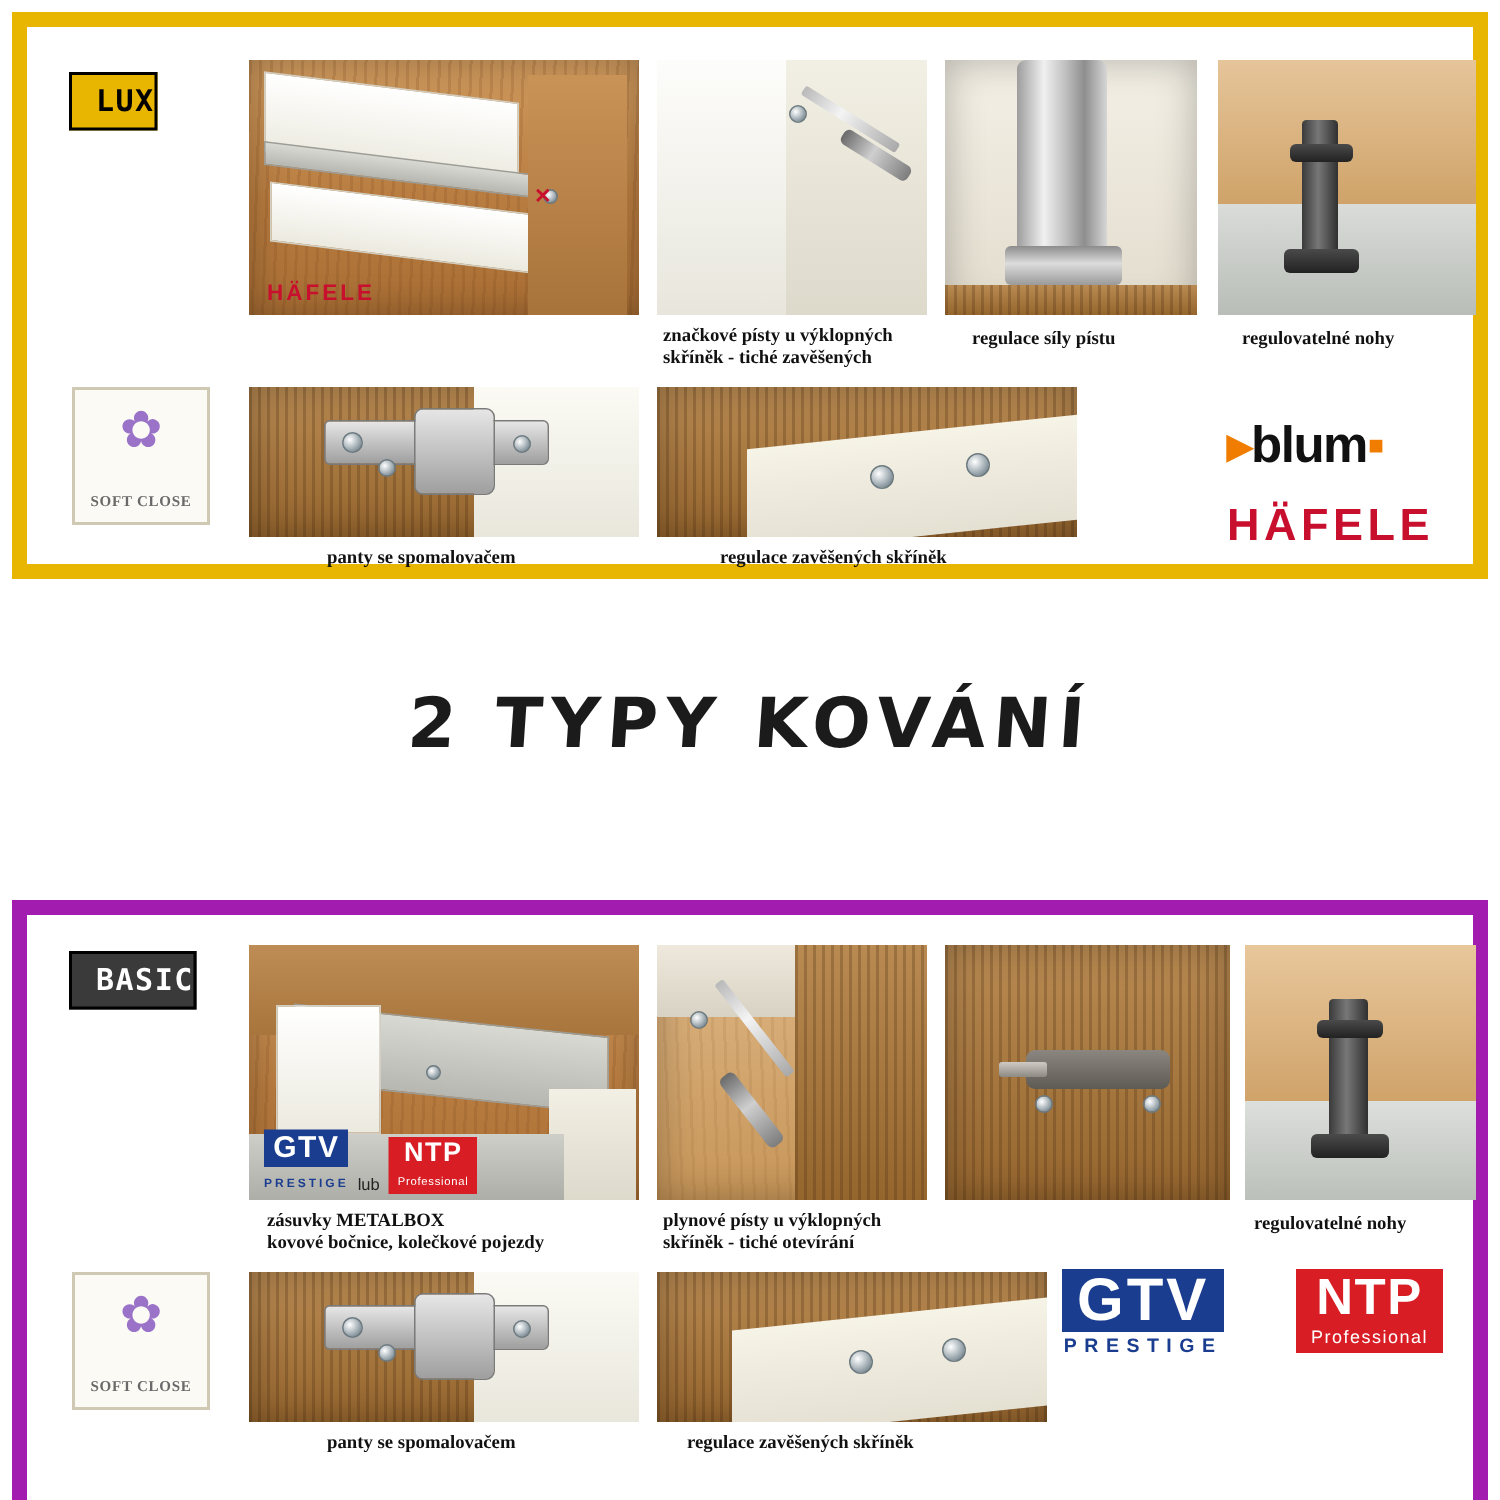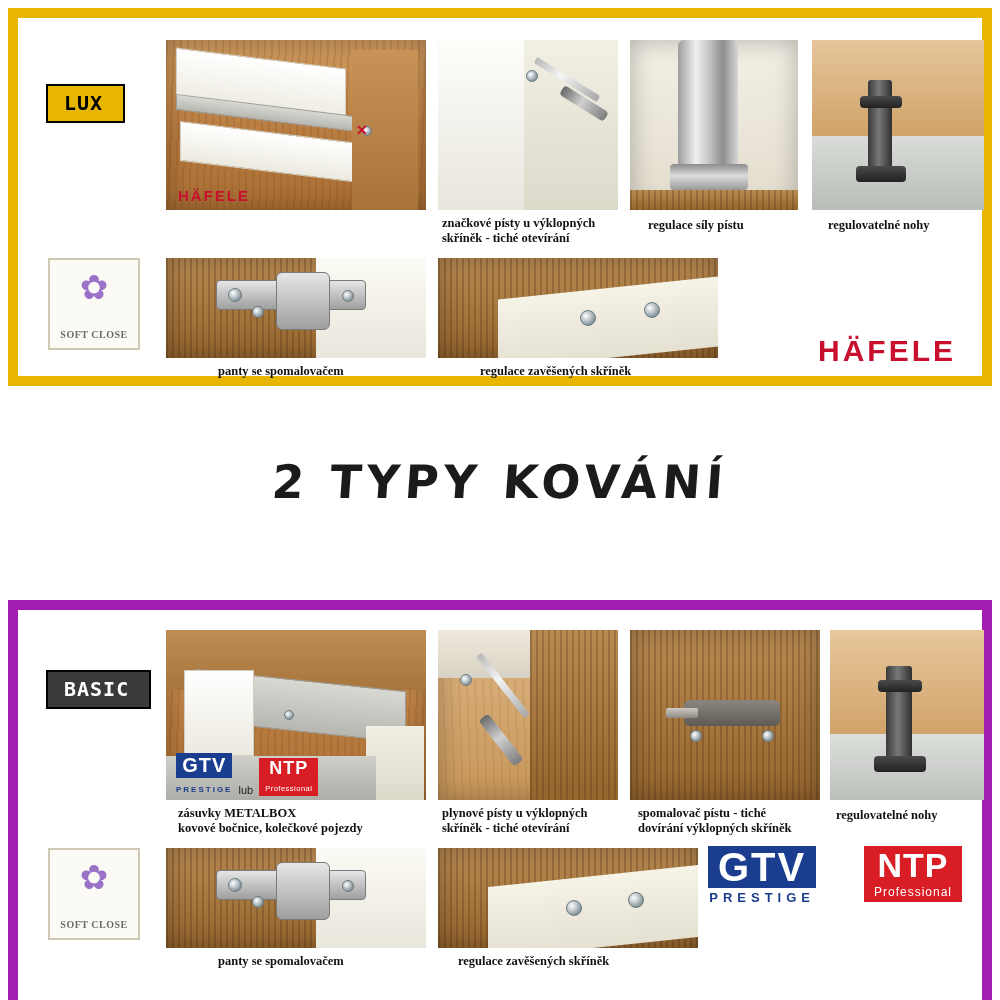--- a/index.html
+++ b/index.html
@@ -23,26 +23,25 @@
     width:100%; height:100%;
     position:relative;
   }
   #panel-lux { top:8px; height:378px; background:#e8b500; }
   #panel-basic { top:600px; height:424px; background:#a21caf; }
 
   
   .badge {
     position:absolute;
     left:36px; top:42px;
-    padding:5px 20px 6px 16px;
+    padding:5px 0 6px 16px;
     font-family:"DejaVu Sans Mono", monospace;
     font-weight:bold;
     font-size:20px;
     letter-spacing:1px;
-    margin-top:36px;
   }
   .badge-lux { background:#e8b500; color:#000; border:2px solid #000; }
   .badge-basic { background:#3a3a3a; color:#fff; border:2px solid #000; }
 
   
   .tile { position:absolute; overflow:hidden; }
   .tile .ph {
     position:absolute; left:0; top:0; right:0; bottom:0;
     overflow:hidden;
   }
@@ -240,21 +239,21 @@
     <div class="tile" style="left:420px; top:22px; width:180px; height:170px;">
       <div class="ph whitebox shadow-in">
         <div style="position:absolute; left:0; top:0; width:86px; height:170px; background:linear-gradient(180deg,#fdfdfb,#e8e6dc);"></div>
         <div style="position:absolute; left:86px; top:0; width:94px; height:170px; background:linear-gradient(180deg,#f2efe4,#ddd9cb);"></div>
         <div class="piston-rod" style="left:92px; top:36px; width:74px; height:7px; transform:rotate(32deg);"></div>
         <div class="piston-body" style="left:120px; top:58px; width:52px; height:11px; transform:rotate(32deg);"></div>
         <div class="screw" style="left:88px; top:30px; width:12px; height:12px;"></div>
       </div>
     </div>
     <div class="cap" style="left:424px; top:198px; width:190px; white-space:pre-line;">značkové písty u výklopných
-skříněk - tiché otevírání</div>
+skříněk - tiché zavěšených</div>
 
     <div class="tile" style="left:612px; top:22px; width:168px; height:170px;">
       <div class="ph cream shadow-in">
         <div class="metal" style="position:absolute; left:48px; top:0; width:60px; height:130px; border-radius:6px;"></div>
         <div class="greymetal" style="position:absolute; left:40px; top:124px; width:78px; height:26px; border-radius:4px;"></div>
         <div style="position:absolute; left:0; top:150px; width:168px; height:20px;" class="wood-dark"></div>
       </div>
     </div>
     <div class="cap" style="left:630px; top:200px; width:160px;">regulace síly pístu</div>
 
@@ -288,20 +287,23 @@
 
     <div class="tile" style="left:420px; top:240px; width:280px; height:100px;">
       <div class="ph wood-dark shadow-in">
         <div style="position:absolute; left:60px; top:30px; width:220px; height:70px; background:linear-gradient(180deg,#f6f3e7,#e4e0d2); transform:skewY(-6deg);"></div>
         <div class="screw" style="left:142px; top:52px; width:16px; height:16px;"></div>
         <div class="screw" style="left:206px; top:44px; width:16px; height:16px;"></div>
       </div>
     </div>
     <div class="cap" style="left:462px; top:346px; width:250px;">regulace zavěšených skříněk</div>
 
+    <div class="logo logo-blum" style="left:800px; top:258px;">
+      <span class="dot">▸</span><span>blum</span><span class="dot">▪</span>
+    </div>
     <div class="logo logo-hafele-big" style="left:800px; top:316px;">HÄFELE</div>
 
   </div>
 </div>
 
 <div id="title">2 TYPY KOVÁNÍ</div>
 
 <div class="panel" id="panel-basic">
   <div class="panel-inner">
 
@@ -344,22 +346,20 @@
 skříněk - tiché otevírání</div>
 
     <div class="tile" style="left:612px; top:20px; width:190px; height:170px;">
       <div class="ph wood-dark shadow-in">
         <div class="piston-body" style="left:54px; top:70px; width:96px; height:26px; background:linear-gradient(180deg,#8b8780,#5e5a54); border-radius:6px;"></div>
         <div class="piston-rod" style="left:36px; top:78px; width:32px; height:10px; background:linear-gradient(180deg,#cfcbc4,#8d8983);"></div>
         <div class="screw" style="left:60px; top:100px; width:12px; height:12px;"></div>
         <div class="screw" style="left:132px; top:100px; width:12px; height:12px;"></div>
       </div>
     </div>
-    <div class="cap" style="left:620px; top:196px; width:190px; white-space:pre-line;">spomalovač pístu - tiché
-dovírání výklopných skříněk</div>
 
     <div class="tile" style="left:812px; top:20px; width:154px; height:170px;">
       <div class="ph wood-light shadow-in">
         <div style="position:absolute; left:0; top:0; width:154px; height:104px; background:linear-gradient(180deg,#e8c79b,#d0a36a);"></div>
         <div style="position:absolute; left:0; top:104px; width:154px; height:66px; background:linear-gradient(180deg,#dcdfdb,#bcc0bb);"></div>
         <div class="leg" style="left:56px; top:36px; width:26px; height:96px;"></div>
         <div class="leg-foot" style="left:44px; top:126px; width:52px; height:16px;"></div>
         <div class="leg-foot" style="left:48px; top:50px; width:44px; height:12px;"></div>
       </div>
     </div>

